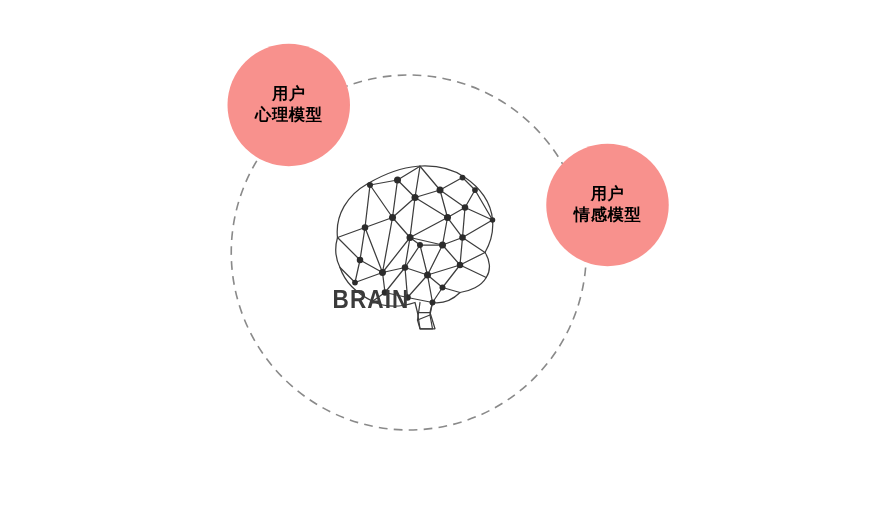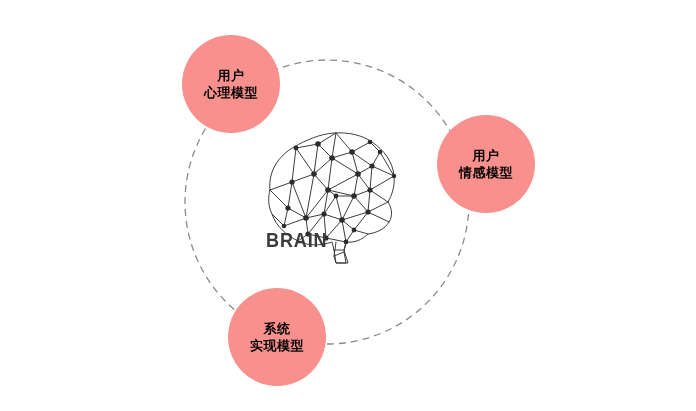--- a/index.html
+++ b/index.html
@@ -149,18 +149,14 @@
   <div id="bubble-emotion" class="bubble">
     <span class="line">用户</span>
     <span class="line">心理模型</span>
   </div>
 
   <div id="bubble-psych" class="bubble">
     <span class="line">用户</span>
     <span class="line">情感模型</span>
   </div>
 
-  <div id="bubble-system" class="bubble">
-    <span class="line">系统</span>
-    <span class="line">实现模型</span>
-  </div>
 
 </div>
 
 </body></html>

